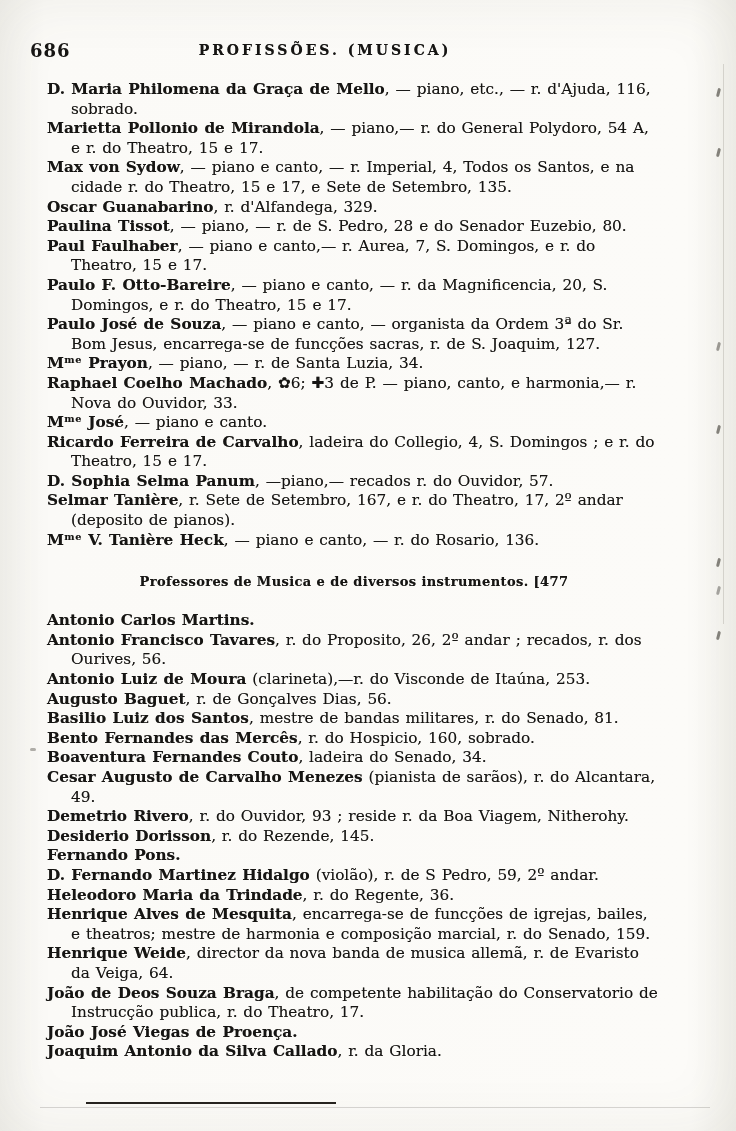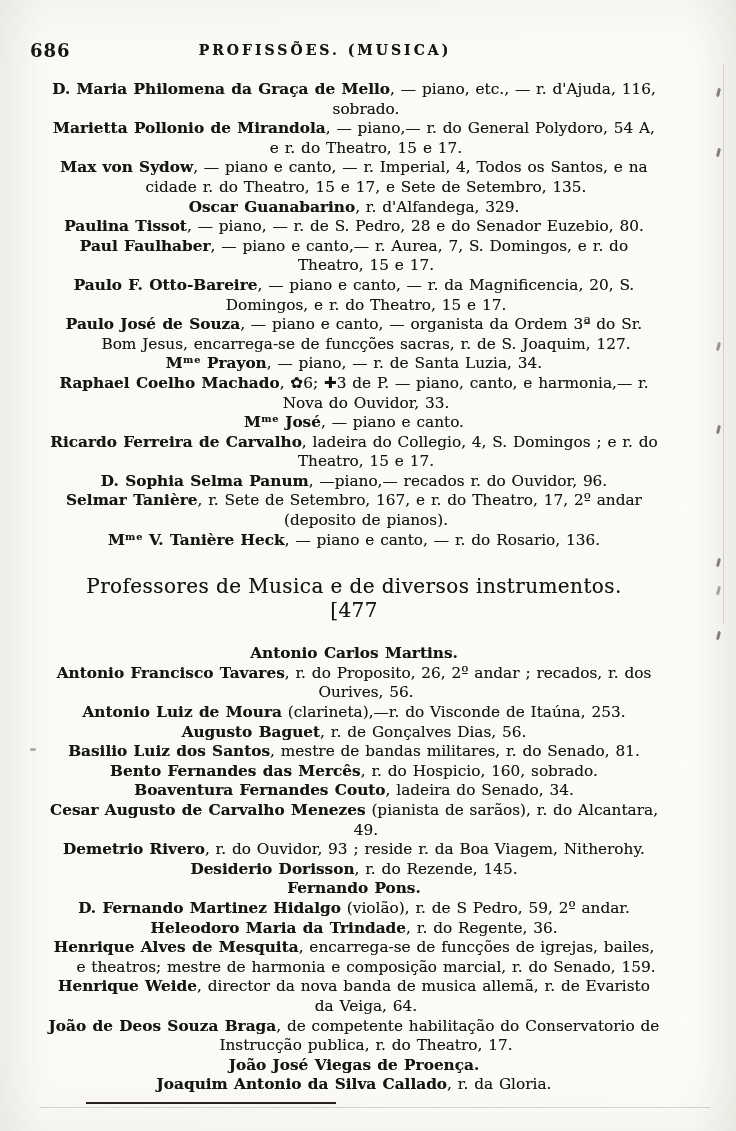--- a/index.html
+++ b/index.html
@@ -21,36 +21,36 @@
   .page-number {
     position: absolute; left: -8px; top: 0;
     font-size: 18px; font-weight: bold; letter-spacing: 1px;
   }
   .running-title {
     position: absolute; left: 0; right: 58px; top: 2px;
     text-align: center;
     font-size: 14px; font-weight: bold; letter-spacing: 3px;
     text-shadow: 0 0 0.5px rgba(0,0,0,0.55);
   }
-  .entries { margin: 9px; text-align: center; }
+  .entries { margin: 9px; }
   .entry {
     margin: 0;
     font-size: 15.3px;
     line-height: 19.6px;
     padding-left: 24px;
     text-indent: -24px;
     text-shadow: 0 0 0.4px rgba(20,18,15,0.45);
     word-spacing: 1px;
   }
   .entry .nm { font-weight: bold; }
   .section-heading {
     margin: 24px 30px 22px 30px;
     text-align: center;
-    font-size: 20px;
-    font-weight: normal;
+    font-size: 13px;
+    font-weight: bold;
     letter-spacing: 0.4px;
     text-shadow: 0 0 0.5px rgba(0,0,0,0.5);
   }
   
   .artifact { position: absolute; pointer-events: none; }
   .vline { right: 12px; top: 64px; width: 1px; height: 560px; background: rgba(60,55,45,0.16); }
   .tick { width: 3px; height: 9px; right: 16px; background: rgba(40,36,30,0.55); border-radius: 2px; transform: rotate(14deg); }
   .t1 { top: 88px; } .t2 { top: 148px; } .t3 { top: 342px; opacity:.8; }
   .t4 { top: 425px; } .t5 { top: 558px; } .t6 { top: 586px; opacity:.7; } .t7 { top: 631px; }
   .bline-dark { left: 86px; bottom: 27px; width: 250px; height: 2px; background: #26231f; }
@@ -73,21 +73,21 @@
     <p class="entry"><b class="nm">Max von Sydow</b><span>, — piano e canto, — r. Imperial, 4, Todos os Santos, e na cidade r. do Theatro, 15 e 17, e Sete de Setembro, 135.</span></p>
     <p class="entry"><b class="nm">Oscar Guanabarino</b><span>, r. d'Alfandega, 329.</span></p>
     <p class="entry"><b class="nm">Paulina Tissot</b><span>, — piano, — r. de S. Pedro, 28 e do Senador Euzebio, 80.</span></p>
     <p class="entry"><b class="nm">Paul Faulhaber</b><span>, — piano e canto,— r. Aurea, 7, S. Domingos, e r. do Theatro, 15 e 17.</span></p>
     <p class="entry"><b class="nm">Paulo F. Otto-Bareire</b><span>, — piano e canto, — r. da Magnificencia, 20, S. Domingos, e r. do Theatro, 15 e 17.</span></p>
     <p class="entry"><b class="nm">Paulo José de Souza</b><span>, — piano e canto, — organista da Ordem 3ª do Sr. Bom Jesus, encarrega-se de funcções sacras, r. de S. Joaquim, 127.</span></p>
     <p class="entry"><b class="nm">Mᵐᵉ Prayon</b><span>, — piano, — r. de Santa Luzia, 34.</span></p>
     <p class="entry"><b class="nm">Raphael Coelho Machado</b><span>, ✿6; ✚3 de P. — piano, canto, e harmonia,— r. Nova do Ouvidor, 33.</span></p>
     <p class="entry"><b class="nm">Mᵐᵉ José</b><span>, — piano e canto.</span></p>
     <p class="entry"><b class="nm">Ricardo Ferreira de Carvalho</b><span>, ladeira do Collegio, 4, S. Domingos ; e r. do Theatro, 15 e 17.</span></p>
-    <p class="entry"><b class="nm">D. Sophia Selma Panum</b><span>, —piano,— recados r. do Ouvidor, 96.</span></p>
+    <p class="entry"><b class="nm">D. Sophia Selma Panum</b><span>, —piano,— recados r. do Ouvidor, 57.</span></p>
     <p class="entry"><b class="nm">Selmar Tanière</b><span>, r. Sete de Setembro, 167, e r. do Theatro, 17, 2º andar (deposito de pianos).</span></p>
     <p class="entry"><b class="nm">Mᵐᵉ V. Tanière Heck</b><span>, — piano e canto, — r. do Rosario, 136.</span></p>
   </section>
 
   <h2 class="section-heading">Professores de Musica e de diversos instrumentos. [477</h2>
 
   <section class="entries">
     <p class="entry"><b class="nm">Antonio Carlos Martins.</b><span></span></p>
     <p class="entry"><b class="nm">Antonio Francisco Tavares</b><span>, r. do Proposito, 26, 2º andar ; recados, r. dos Ourives, 56.</span></p>
     <p class="entry"><b class="nm">Antonio Luiz de Moura</b><span> (clarineta),—r. do Visconde de Itaúna, 253.</span></p>

